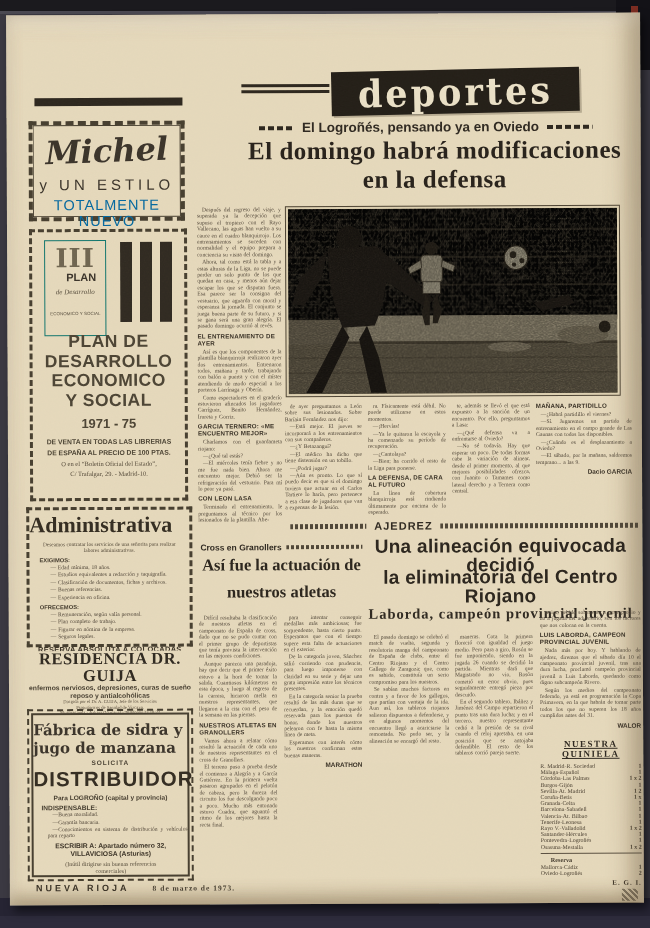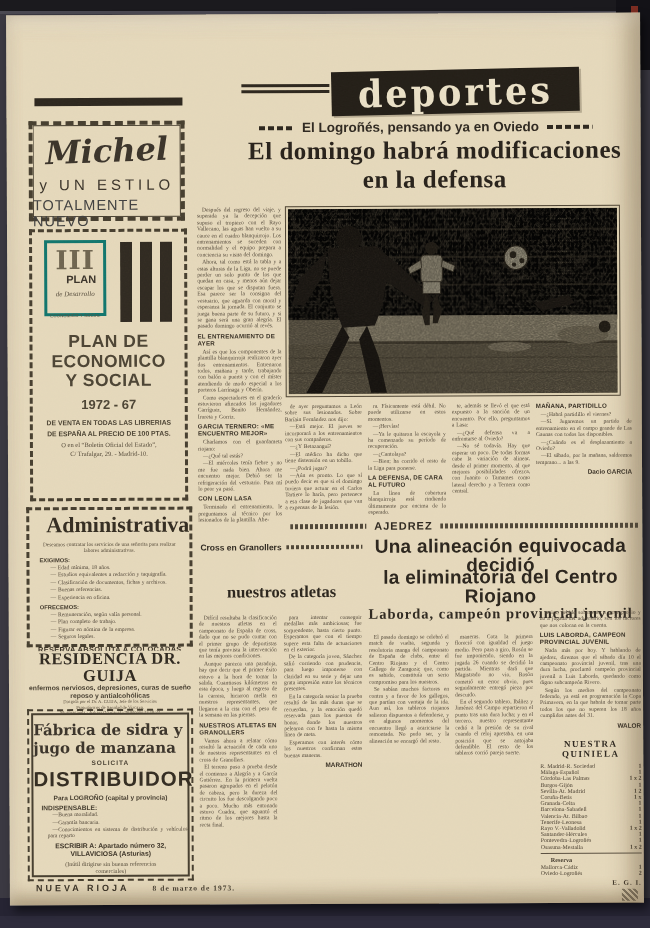--- a/index.html
+++ b/index.html
@@ -41,35 +41,35 @@
         font:bold 25px/1 "Liberation Serif",serif;color:#27211a;letter-spacing:.5px;}
 
   
   .ad{position:absolute;background:#e7dabd;}
   .b-hatch{border:4px dashed #463e2f;box-shadow:inset 0 0 0 1px #463e2f;}
   .b-dash {border:3px dashed #463e2f;}
   .b-stitch{border:2px solid #463e2f;outline:2px dashed #463e2f;outline-offset:2px;}
   .michel-script{font:bold italic 32px/1 "DejaVu Serif",serif;color:#3a332a;text-align:center;
         margin-top:10px;transform:rotate(-2deg);}
   .michel-l1{font:15px "Liberation Sans",sans-serif;letter-spacing:4px;text-align:center;margin-top:9px;color:#3a332a;}
-  .michel-l2{font:14.5px "Liberation Sans",sans-serif;letter-spacing:1px;margin-top:4px;color:#404040;}
+  .michel-l2{font:14.5px "Liberation Sans",sans-serif;letter-spacing:1px;text-align:center;margin-top:4px;color:#0369a1;}
   .plan-logos{display:flex;justify-content:space-between;padding:8px 12px 0 12px;height:88px;}
-  .plan-seal{width:62px;height:76px;border:3px solid #0f766e;text-align:center;padding-top:4px;box-sizing:border-box;}
+  .plan-seal{width:62px;height:96px;border:1px solid #0f766e;text-align:center;padding-top:4px;box-sizing:border-box;}
   .plan-seal .iii{font:bold 26px/1 "DejaVu Serif",serif;color:#6f6550;letter-spacing:1px;}
   .plan-seal .w1{font:bold 11px/1.1 "Liberation Sans",sans-serif;color:#3a332a;padding-left:12px;}
   .plan-seal .w2{font:italic 7px/1.1 "Liberation Serif",serif;color:#5a5140;margin-top:6px;}
   .plan-seal .w3{font:4.5px/1.3 "Liberation Sans",sans-serif;color:#5a5140;margin-top:14px;}
   .plan-bars{width:52px;height:80px;margin-top:2px;
         background:repeating-linear-gradient(90deg,#2f2920 0 12px,#e7dabd 12px 20px);}
   .plan-title{font:bold 17.5px/1.12 "Liberation Sans",sans-serif;color:#4c4434;text-align:center;margin-top:4px;letter-spacing:.5px;}
   .plan-years{font:bold 13px "Liberation Sans",sans-serif;color:#4c4434;text-align:center;margin-top:6px;}
   .plan-small{font:bold 6.8px/1.6 "Liberation Sans",sans-serif;color:#4c4434;text-align:center;margin-top:6px;}
   .plan-smaller{font:6.5px/1.5 "Liberation Serif",serif;color:#554b3a;text-align:center;}
 
-  .admin-title{font:bold 22px/1 "Liberation Serif",serif;color:#332c21;text-align:right;margin-top:4px;}
+  .admin-title{font:bold 22px/1 "Liberation Serif",serif;color:#332c21;text-align:left;margin-top:4px;}
   .admin-intro{font:5.4px/6px "Liberation Serif",serif;color:#554b3a;text-align:center;margin:5px 8px 0 8px;}
   .admin-label{font:bold 5.8px "Liberation Sans",sans-serif;color:#443c2e;margin:4px 0 1px 10px;}
   .admin-li{font:5.4px/6.2px "Liberation Serif",serif;color:#554b3a;margin-left:16px;}
   .admin-res{font:bold 7.5px "Liberation Sans",sans-serif;color:#3a3226;text-align:center;margin-top:5px;letter-spacing:.3px;}
   .admin-foot{font:4.8px "Liberation Serif",serif;color:#5d5240;text-align:center;margin-top:3px;}
 
   .resi-title{font:bold 16.5px/1 "Liberation Serif",serif;color:#2f2920;text-align:center;letter-spacing:.5px;}
   .resi-sub{font:bold 6.8px/7.6px "Liberation Sans",sans-serif;color:#4a4234;text-align:center;}
   .resi-small{font:4.6px/5.4px "Liberation Serif",serif;color:#5d5240;text-align:center;}
 
@@ -99,21 +99,21 @@
         font:bold 19px/1 "Liberation Sans",sans-serif;color:#2a241c;letter-spacing:.3px;}
   .chess-sub{position:absolute;left:352px;top:592px;width:280px;text-align:center;
         font:bold 14.5px "Liberation Serif",serif;color:#2e2820;letter-spacing:1px;}
 
   .cross-row{position:absolute;left:192px;top:528px;width:162px;display:flex;align-items:center;gap:5px;}
   .cross-kicker{font:bold 8.5px "Liberation Sans",sans-serif;color:#2e2820;white-space:nowrap;}
   .cross-head{position:absolute;left:188px;width:170px;text-align:center;
         font:bold 16.5px/1 "Liberation Serif",serif;color:#2a241c;}
 
   .quiniela{position:absolute;left:531px;top:726px;width:101px;}
-  .q-title{font:bold 9px "Liberation Serif",serif;color:#2e2820;text-align:center;letter-spacing:1.5px;margin-bottom:4px;}
+  .q-title{font:bold 9px "Liberation Serif",serif;color:#2e2820;text-align:center;letter-spacing:1.5px;margin-bottom:4px;text-decoration:underline;}
   .q-row{display:flex;justify-content:space-between;font:5.9px/6.2px "Liberation Serif",serif;color:#4c4233;}
   .q-row span:last-child{font-weight:bold;white-space:nowrap;}
   .q-div{border-top:1px solid #5a5040;margin:3px 0 2px 0;}
   .q-res-label{font:bold 6.2px "Liberation Serif",serif;color:#3a3226;margin:1px 0 1px 10px;}
   .q-initials{font:bold 7px "Liberation Serif",serif;color:#43392b;text-align:right;margin-top:3px;letter-spacing:1px;}
   .q-stamp{width:16px;height:12px;margin:2px 4px 0 auto;
         background:repeating-linear-gradient(45deg,#4a3f2f 0 2px,transparent 2px 4px);opacity:.6;}
 </style>
 </head>
 <body>
@@ -153,24 +153,25 @@
         <div class="plan-seal">
           <div class="iii">III</div>
           <div class="w1">PLAN</div>
           <div class="w2">de Desarrollo</div>
           <div class="w3">ECONOMICO Y SOCIAL</div>
         </div>
         <div class="plan-bars"></div>
       </div>
       <div class="plan-title">
         <div>PLAN DE</div>
+        <div>DESARROLLO</div>
         <div>ECONOMICO</div>
         <div>Y SOCIAL</div>
       </div>
-      <div class="plan-years">1972 - 67</div>
+      <div class="plan-years">1971 - 75</div>
       <div class="plan-small">
         <div>DE VENTA EN TODAS LAS LIBRERIAS</div>
         <div>DE ESPAÑA AL PRECIO DE 100 PTAS.</div>
       </div>
       <div class="plan-smaller">
         <div>O en el “Boletín Oficial del Estado”,</div>
         <div>C/ Trafalgar, 29. - Madrid-10.</div>
       </div>
     </div>
 
@@ -355,20 +356,21 @@
       <div class="half-rule" style="flex:1;"></div>
     </div>
     <div class="chess-head" style="top:523px;">Una alineación equivocada decidió</div>
     <div class="chess-head" style="top:554px;">la eliminatoria del Centro Riojano</div>
     <div class="chess-sub">Laborda, campeón provincial juvenil</div>
 
     <div class="cross-row">
       <div class="cross-kicker">Cross en Granollers</div>
       <div class="half-rule" style="flex:1;height:4px;"></div>
     </div>
+    <div class="cross-head" style="top:543px;">Así fue la actuación de</div>
     <div class="cross-head" style="top:570px;">nuestros atletas</div>
     <div class="col" style="left:190px;top:600px;width:78px;height:300px;">
       <div>
           <div class="para">Difícil resultaba la clasificación de nuestros atletas en el campeonato de España de cross, dado que no se pudo contar con el primer grupo de deportistas que tenía prevista la intervención en las mejores condiciones.</div>
           <div class="para">Aunque parezca una paradoja, hay que decir que el primer éxito estuvo a la hora de tomar la salida. Cuantiosos kilómetros en esta época, y luego al regreso de la carrera, hicieron mella en nuestros representantes, que llegaron a la cita con el peso de la semana en las piernas.</div>
         </div>
       <div class="col-sub">NUESTROS ATLETAS EN GRANOLLERS</div>
       <div>
           <div class="para">Vamos ahora a relatar cómo resultó la actuación de cada uno de nuestros representantes en el cross de Granollers.</div>
           <div class="para">El terreno puso a prueba desde el comienzo a Alegría y a García Gutiérrez. En la primera vuelta pasaron agrupados en el pelotón de cabeza, pero la dureza del circuito los fue descolgando poco a poco. Mucho más entonado estuvo Cuadra, que aguantó el ritmo de los mejores hasta la recta final.</div>

